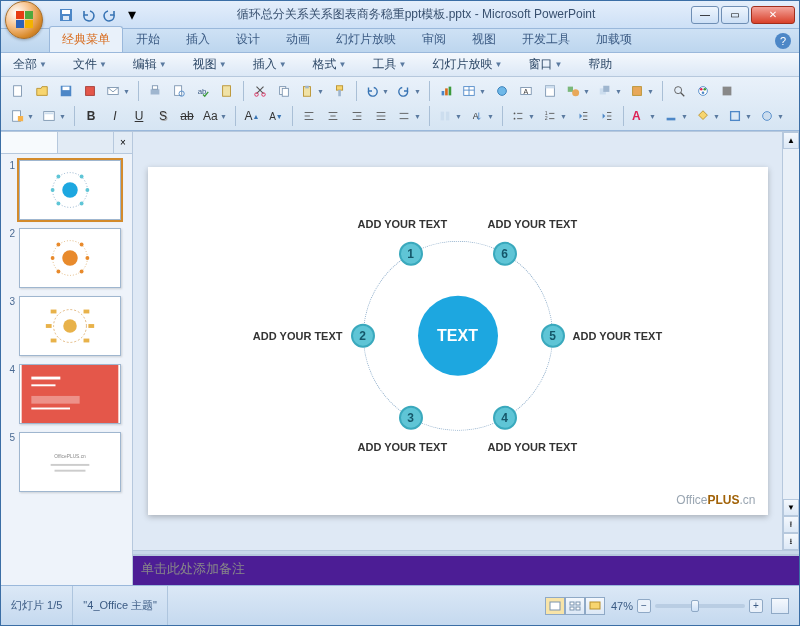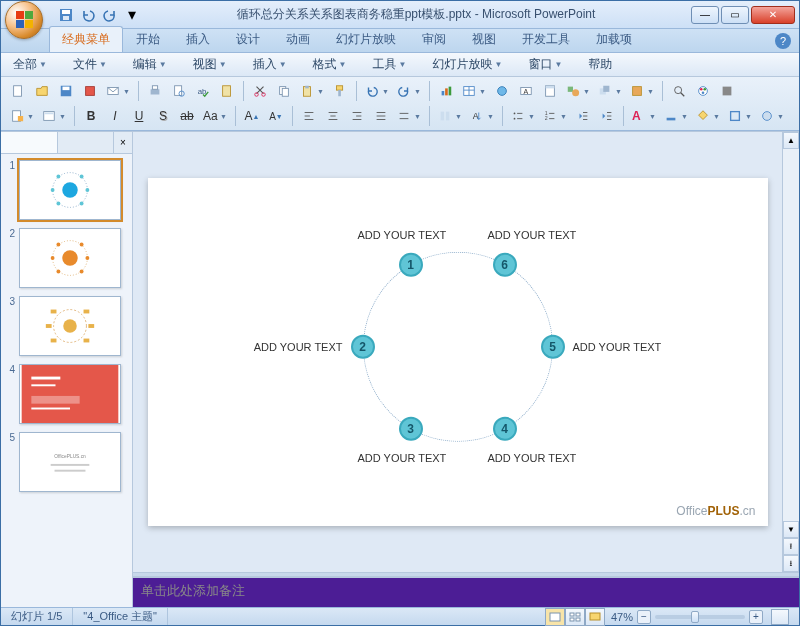--- a/index.html
+++ b/index.html
@@ -62,38 +62,38 @@
 .watermark { position: absolute; right: 12px; bottom: 8px; font-size: 12px; color: #9aa6b2; }
 .watermark b { color: #a16207; font-weight: bold; }
 .stage-scroll-v { width: 17px; background: #e1e9f3; border-left: 1px solid #b6c8dd; display: flex; flex-direction: column; }
 .stage-scroll-v .arrow { height: 17px; background: linear-gradient(#f4f8fd,#dce8f6); border: 1px solid #b6c8dd; display:flex;align-items:center;justify-content:center;font-size:8px; cursor:pointer;}
 .stage-scroll-v .thumbbar { flex:1; background:#e9f0f8; }
 
 .splitter { height: 5px; background: #c8d8ea; border-top: 1px solid #b6c8dd; border-bottom: 1px solid #b6c8dd; cursor: row-resize; }
 .notes { height: 30px; background: #4c1d95; border-top: 1px solid #b6c8dd; padding: 4px 8px; font-size: 13px; color: #888; }
 
 
-.statusbar { height: 18px; background: linear-gradient(#dbe8f6,#c5d9ef); border-top: 1px solid #9ab8db; display: flex; align-items: center; font-size: 11px; color: #3a5a83; }
+.statusbar { height: 40px; background: linear-gradient(#dbe8f6,#c5d9ef); border-top: 1px solid #9ab8db; display: flex; align-items: center; font-size: 11px; color: #3a5a83; }
 .status-seg { padding: 0 10px; border-right: 1px solid #aec5de; height: 100%; display: flex; align-items: center; }
 .status-spacer { flex: 1; }
 .viewbtns { display: flex; gap: 0; }
 .viewbtn { width: 20px; height: 18px; border: 1px solid #8fa9c6; background: linear-gradient(#f4f8fd,#dce8f6); display:flex;align-items:center;justify-content:center; cursor:pointer; }
 .viewbtn.active { background: #f8e4a8; }
 .zoom { display: flex; align-items: center; gap: 4px; padding: 0 6px; }
 .zoom-track { width: 90px; height: 4px; background: #b9cde3; position: relative; border-radius: 2px; }
 .zoom-thumb { position: absolute; top: -4px; left: 40%; width: 8px; height: 12px; background: linear-gradient(#f4f8fd,#cde0f6); border: 1px solid #8fa9c6; border-radius: 2px; }
 .zoom-btn { width: 14px; height: 14px; border: 1px solid #8fa9c6; background: #eaf1fa; display:flex;align-items:center;justify-content:center; font-size:10px; cursor:pointer; border-radius: 2px;}
 .fit-btn { width: 18px; height: 16px; border: 1px solid #8fa9c6; margin: 0 4px; cursor: pointer; background: linear-gradient(#f4f8fd,#dce8f6); }
 
 
 .diagram-wrap { position: absolute; left: 50%; top: 50%; transform: translate(-50%,-52%); width: 360px; height: 260px; }
 .center-circle { position: absolute; left: 50%; top: 50%; width: 80px; height: 80px; margin-left: -40px; margin-top: -40px; border-radius: 50%; background: #1da7e0; display: flex; align-items: center; justify-content: center; color: #fff; font-weight: bold; font-size: 16px; }
 .orbit { position: absolute; left: 50%; top: 50%; width: 190px; height: 190px; margin-left: -95px; margin-top: -95px; border: 1px dotted #8faecb; border-radius: 50%; }
 .node { position: absolute; width: 24px; height: 24px; border-radius: 50%; background: #5fc5d6; border: 2px solid #3aa9bd; display: flex; align-items: center; justify-content: center; font-weight: bold; font-size: 12px; color: #15576a; }
-.lbl { position: absolute; font-size: 11px; color: #333; font-weight: normal; white-space: nowrap; text-align: right; }
+.lbl { position: absolute; font-size: 11px; color: #333; font-weight: bold; white-space: nowrap; text-align: right; }
 </style>
 </head>
 <body>
 
 <div class="window">
 
   <div class="titlebar">
     <div class="office-orb">
         <span>
           <i></i>
@@ -592,20 +592,21 @@
           </div>
         </div>
     </div>
 
     <div class="centerpane">
       <div style="flex:1;display:flex;min-height:0">
         <div class="slide-stage">
           <div class="slide-canvas">
             <div class="diagram-wrap">
               <div class="orbit"></div>
+              <div class="center-circle">TEXT</div>
 
               <style>
                 .diagram-wrap .n1{left:calc(50% - 47px - 12px);top:calc(50% - 82px - 12px);}
                 .diagram-wrap .n6{left:calc(50% + 47px - 12px);top:calc(50% - 82px - 12px);}
                 .diagram-wrap .n2{left:calc(50% - 95px - 12px);top:calc(50% - 12px);}
                 .diagram-wrap .n5{left:calc(50% + 95px - 12px);top:calc(50% - 12px);}
                 .diagram-wrap .n3{left:calc(50% - 47px - 12px);top:calc(50% + 82px - 12px);}
                 .diagram-wrap .n4{left:calc(50% + 47px - 12px);top:calc(50% + 82px - 12px);}
               </style>
               <div class="node n1">1</div>

